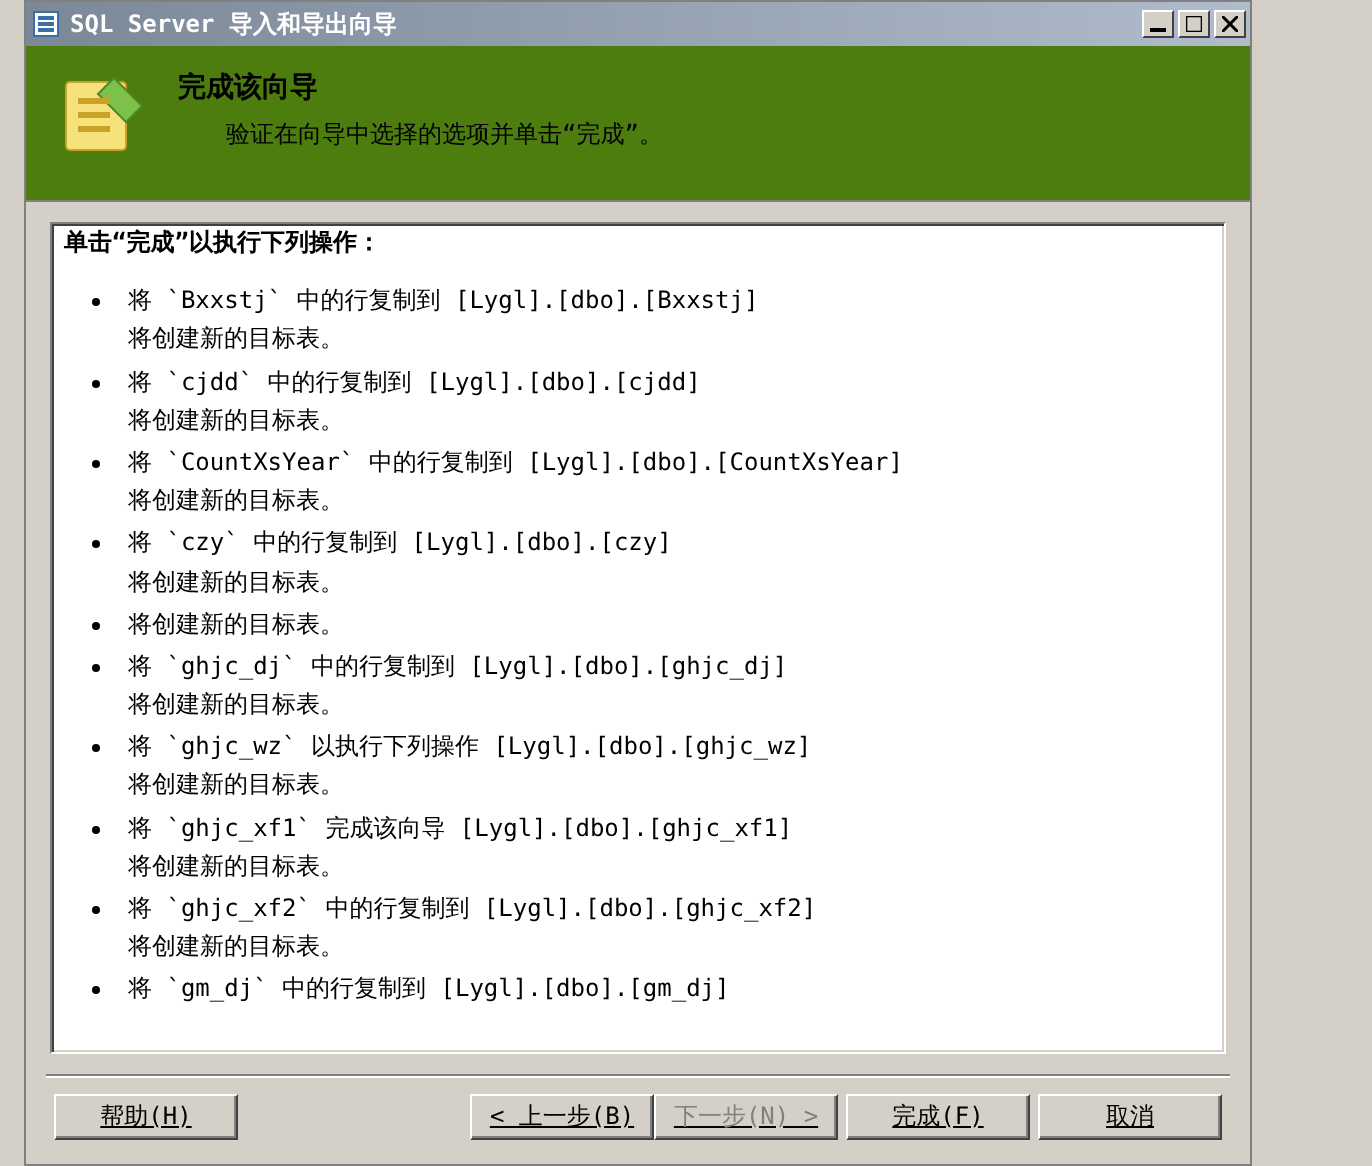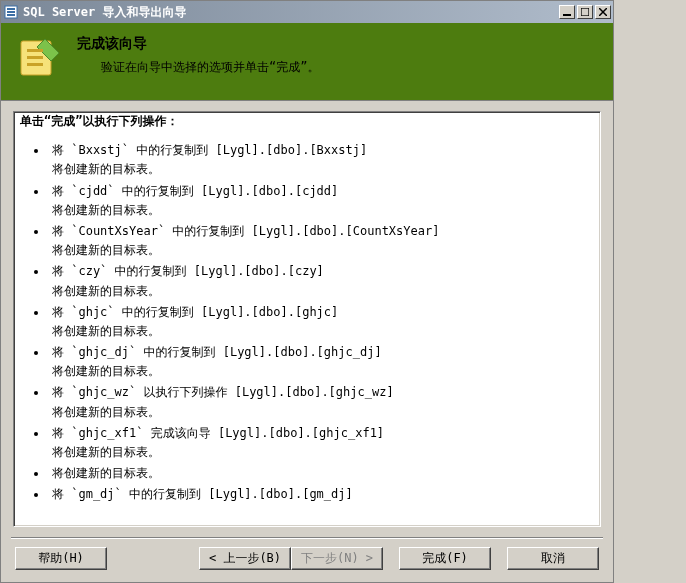--- a/index.html
+++ b/index.html
@@ -12,20 +12,21 @@
     height: 583px;
     overflow: hidden;
   }
   .window {
     width: 614px;
     height: 583px;
     border: 1px solid #808080;
     background: #d4d0c8;
     display: flex;
     flex-direction: column;
+    margin-left: 12px;
   }
   .titlebar {
     height: 22px;
     background: linear-gradient(to right, #7b8898, #b0bccb);
     color: #fff;
     display: flex;
     align-items: center;
     padding: 0 2px;
     font-family: "SimSun", monospace;
     font-weight: bold;
@@ -131,21 +132,22 @@
   .footer-sep {
     height: 2px;
     border-top: 1px solid #808080;
     border-bottom: 1px solid #fff;
     margin: 0 10px 8px 10px;
   }
   .button-row {
     display: flex;
     align-items: flex-start;
     padding: 0 14px 12px 14px;
-    gap: 16px;
+    gap: 4px;
+    text-decoration: underline;
   }
   .btn {
     height: 23px;
     min-width: 92px;
     background: #d4d0c8;
     border: 1px solid #404040;
     border-top-color: #fff;
     border-left-color: #fff;
     box-shadow: inset -1px -1px 0 #808080, inset 1px 1px 0 #d4d0c8;
     font-family: "SimSun", monospace;
@@ -213,25 +215,25 @@
   </div>
 
   <div class="content-wrap">
     <div class="list-frame">
       <div class="list-heading">单击“完成”以执行下列操作：</div>
       <ul class="op-list" id="op-list">
           <li><span class="op-line1">将 `Bxxstj` 中的行复制到 [Lygl].[dbo].[Bxxstj]</span><span class="op-line2">将创建新的目标表。</span></li>
           <li><span class="op-line1">将 `cjdd` 中的行复制到 [Lygl].[dbo].[cjdd]</span><span class="op-line2">将创建新的目标表。</span></li>
           <li><span class="op-line1">将 `CountXsYear` 中的行复制到 [Lygl].[dbo].[CountXsYear]</span><span class="op-line2">将创建新的目标表。</span></li>
           <li><span class="op-line1">将 `czy` 中的行复制到 [Lygl].[dbo].[czy]</span><span class="op-line2">将创建新的目标表。</span></li>
-          <li><span class="op-line1">将 `ghjc` 中的行复制到 [Lygl].[dbo].[ghjc]</span><span class="op-line2">将创建新的目标表。</span></li>
+          <li><span class="op-line2">将创建新的目标表。</span></li>
           <li><span class="op-line1">将 `ghjc_dj` 中的行复制到 [Lygl].[dbo].[ghjc_dj]</span><span class="op-line2">将创建新的目标表。</span></li>
           <li><span class="op-line1">将 `ghjc_wz` 以执行下列操作 [Lygl].[dbo].[ghjc_wz]</span><span class="op-line2">将创建新的目标表。</span></li>
           <li><span class="op-line1">将 `ghjc_xf1` 完成该向导 [Lygl].[dbo].[ghjc_xf1]</span><span class="op-line2">将创建新的目标表。</span></li>
-          <li><span class="op-line2">将创建新的目标表。</span></li>
+          <li><span class="op-line1">将 `ghjc_xf2` 中的行复制到 [Lygl].[dbo].[ghjc_xf2]</span><span class="op-line2">将创建新的目标表。</span></li>
           <li><span class="op-line1">将 `gm_dj` 中的行复制到 [Lygl].[dbo].[gm_dj]</span></li>
         </ul>
     </div>
   </div>
 
   <div class="footer-sep"></div>
 
   <div class="button-row">
     <button class="btn">帮助(H)</button>
     <div class="spacer"></div>

